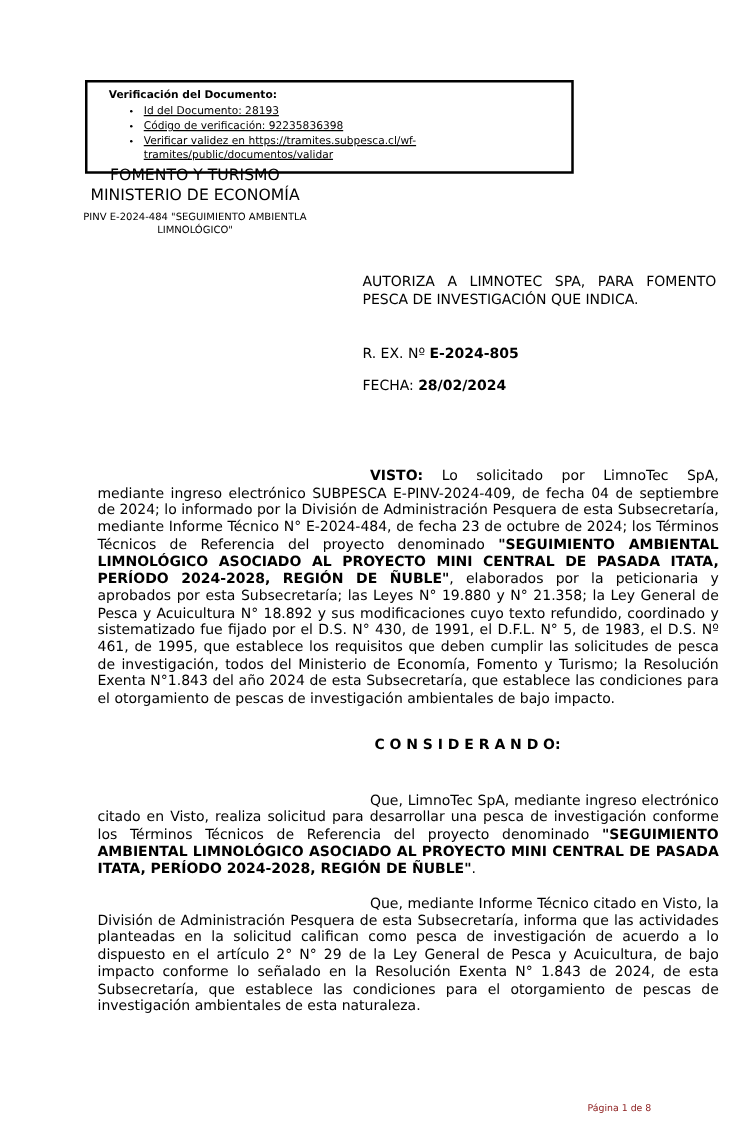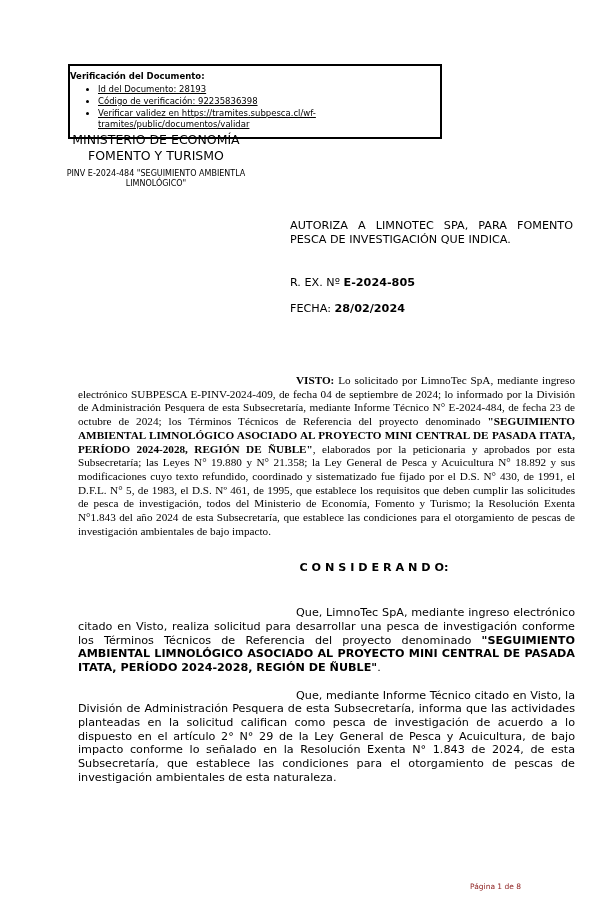--- a/index.html
+++ b/index.html
@@ -6,21 +6,21 @@
   body {
     width:600px; height:918px;
     font-family:"DejaVu Sans", "Liberation Sans", sans-serif;
     color:#000;
   }
   .page { position:relative; width:600px; height:918px; background:#fff; overflow:hidden; }
 
   
   .verify-box {
     position:absolute; left:68px; top:64px; width:362px;
-    border:2px solid #000; padding:5px 8px 6px 0;
+    border:2px solid #000; padding:5px 8px 6px 17px;
     font-size:8.5px; line-height:11px;
   }
   .verify-title { font-weight:bold; }
   .verify-list { margin:2px 0 0 0; padding-left:28px;text-decoration:underline; }
   .verify-list li { margin:0 0 1px 0; }
 
   
   .letterhead { position:absolute; left:36px; top:132px; width:240px; text-align:center; }
   .lh-ministry { font-size:12.5px; line-height:15.5px; }
   .lh-subsec {
@@ -35,21 +35,21 @@
   .city { margin-top:26px; }
   .rex { margin-top:29px; }
   .fecha { margin-top:13px; }
   .b { font-weight:bold; }
 
   
   .body-text {
     position:absolute; left:78px; top:374px; width:497px;
     font-size:11.2px; line-height:13.7px; text-align:justify;
   }
-  .p-visto { text-indent:218px; margin:0;font-family:Liberation Serif, serif; }
+  .p-visto { text-indent:218px; margin:0; }
   .considerando {
     margin-top:23px; font-weight:bold; text-align:center; padding-left:95px;
   }
   .p-c1 { margin-top:31px; text-indent:218px; }
   .p-c2 { margin-top:14px; text-indent:218px; }
 
   
   .page-footer {
     position:absolute; left:470px; top:882px;
     font-size:7.5px; color:#8b1a1a;
@@ -64,22 +64,22 @@
     <div class="verify-title">Verificación del Documento:</div>
     <ul class="verify-list">
       <li>Id del Documento: 28193</li>
       <li>Código de verificación: 92235836398</li>
       <li>Verificar validez en https://tramites.subpesca.cl/wf-tramites/public/documentos/validar</li>
     </ul>
   </div>
 
   <div class="letterhead">
     <div class="lh-ministry">
+      <div>FOMENTO Y TURISMO</div>
       <div>MINISTERIO DE ECONOMÍA</div>
-      <div>FOMENTO Y TURISMO</div>
     </div>
     <div class="lh-ref">PINV E-2024-484 "SEGUIMIENTO AMBIENTLA LIMNOLÓGICO"</div>
   </div>
 
   <div class="head-right">
     <div class="subject">AUTORIZA A LIMNOTEC SPA, PARA FOMENTO PESCA DE INVESTIGACIÓN QUE INDICA.</div>
     <div class="rex"><span>R. EX. Nº </span><span class="b">E-2024-805</span></div>
     <div class="fecha"><span>FECHA: </span><span class="b">28/02/2024</span></div>
   </div>
 

